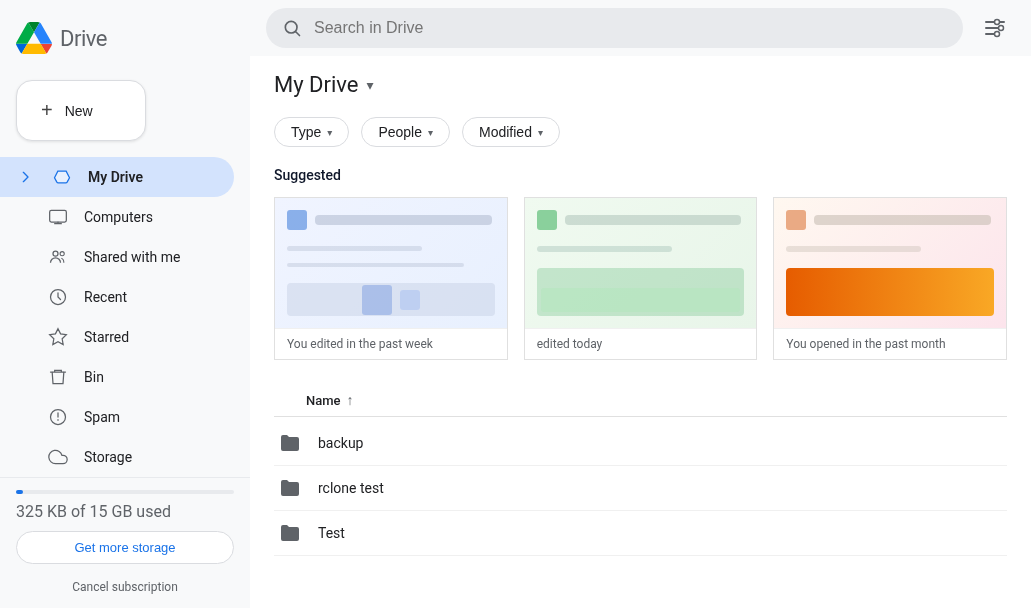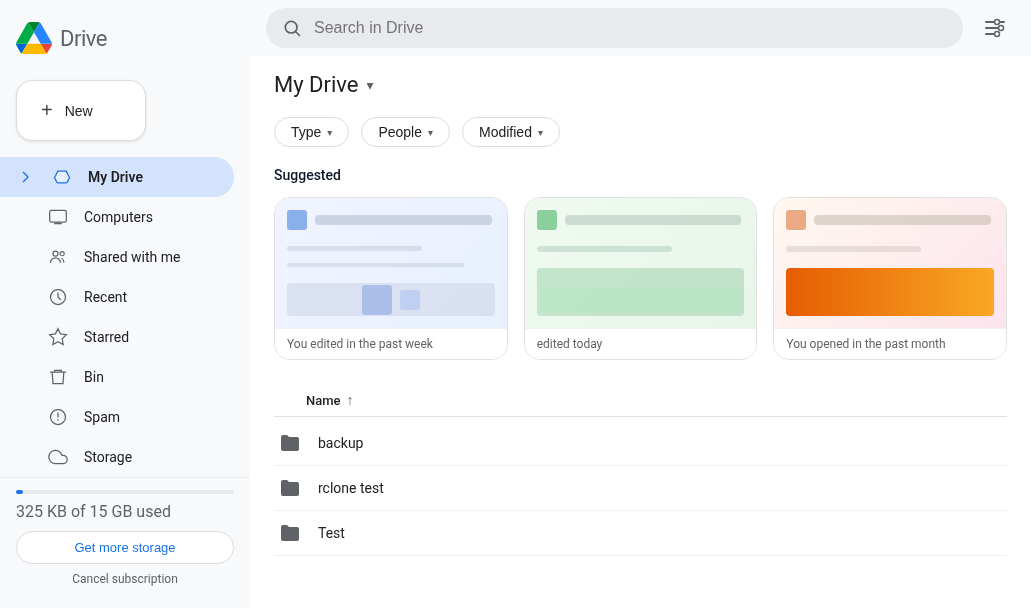--- a/index.html
+++ b/index.html
@@ -115,21 +115,21 @@
       width: 100%;
       padding: 8px 16px;
       background: white;
       border: 1px solid #dadce0;
       border-radius: 20px;
       font-size: 13px;
       color: #1a73e8;
       cursor: pointer;
       font-weight: 500;
       text-align: center;
-      margin-bottom: 8px;
+      margin-bottom: 16px;
     }
 
     .cancel-subscription {
       font-size: 12px;
       color: #5f6368;
       text-align: center;
       cursor: pointer;
     }
 
     
@@ -239,21 +239,21 @@
 
     .suggested-grid {
       display: grid;
       grid-template-columns: repeat(3, 1fr);
       gap: 16px;
       margin-bottom: 24px;
     }
 
     .suggested-card {
       border: 1px solid #e0e0e0;
-      border-radius: 16px;
+      border-radius: 0;
       overflow: hidden;
       cursor: pointer;
       background: white;
     }
 
     .card-preview {
       height: 130px;
       background: #f8f9fa;
       position: relative;
       overflow: hidden;

